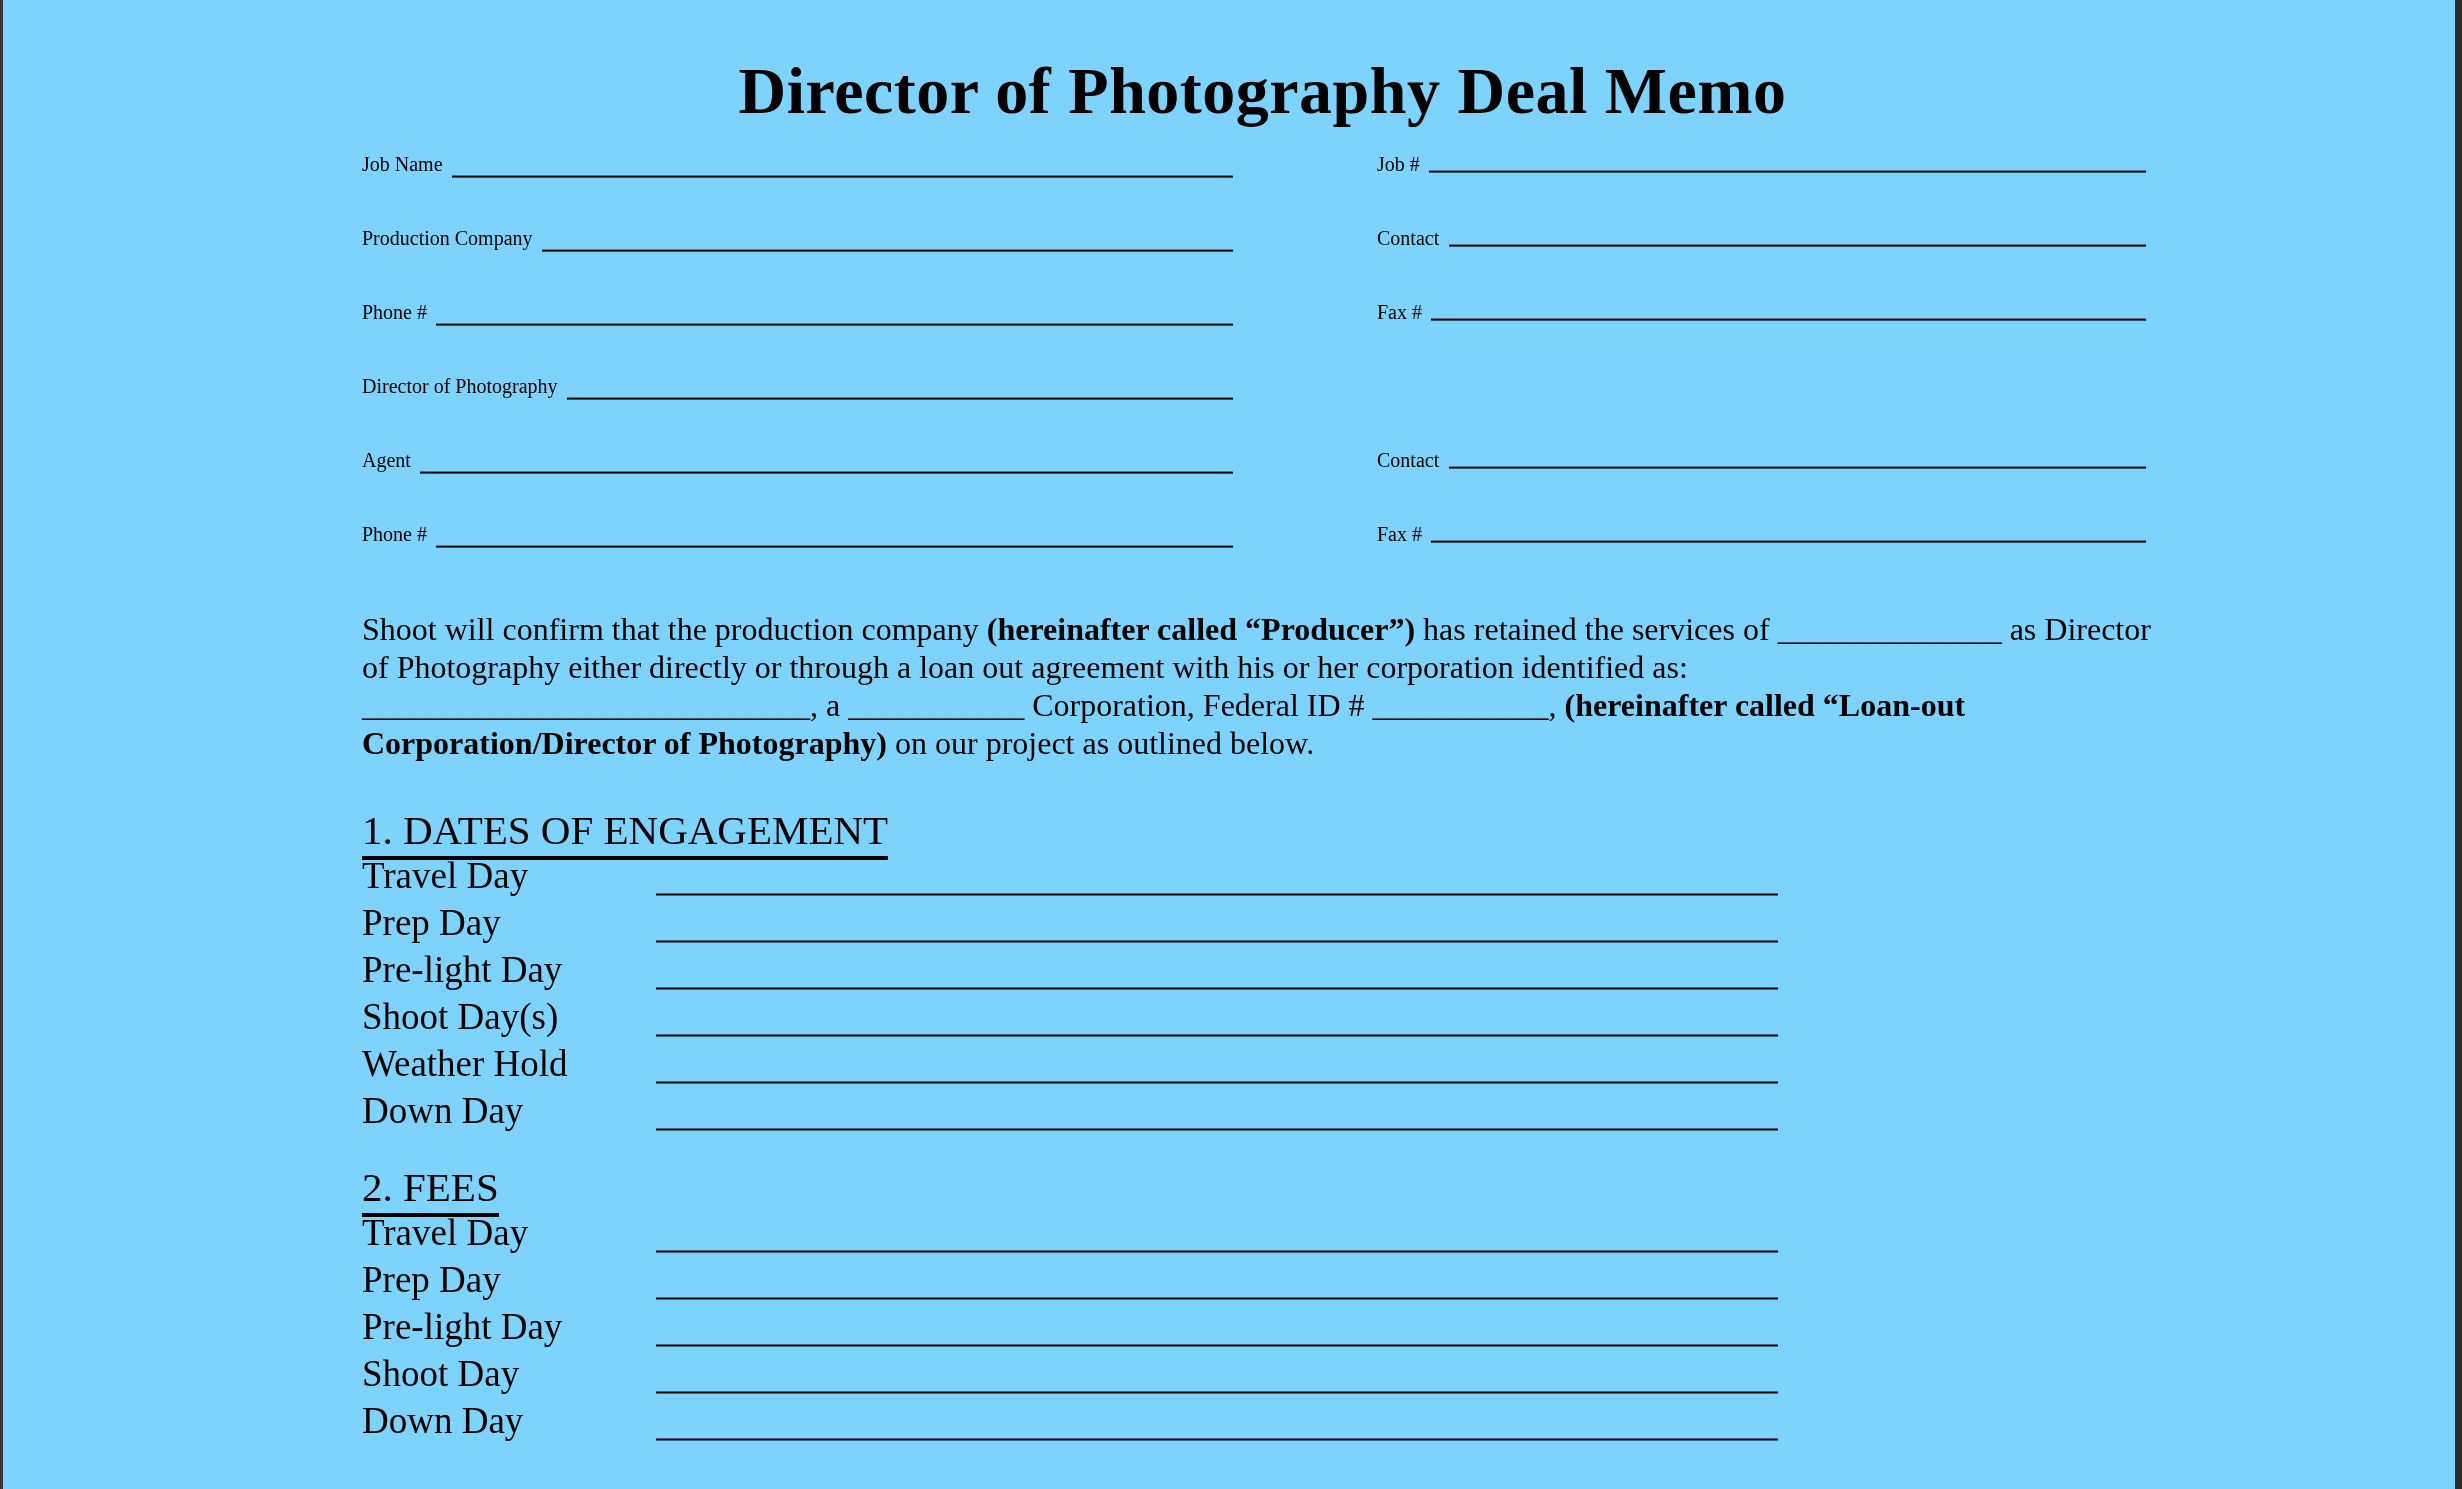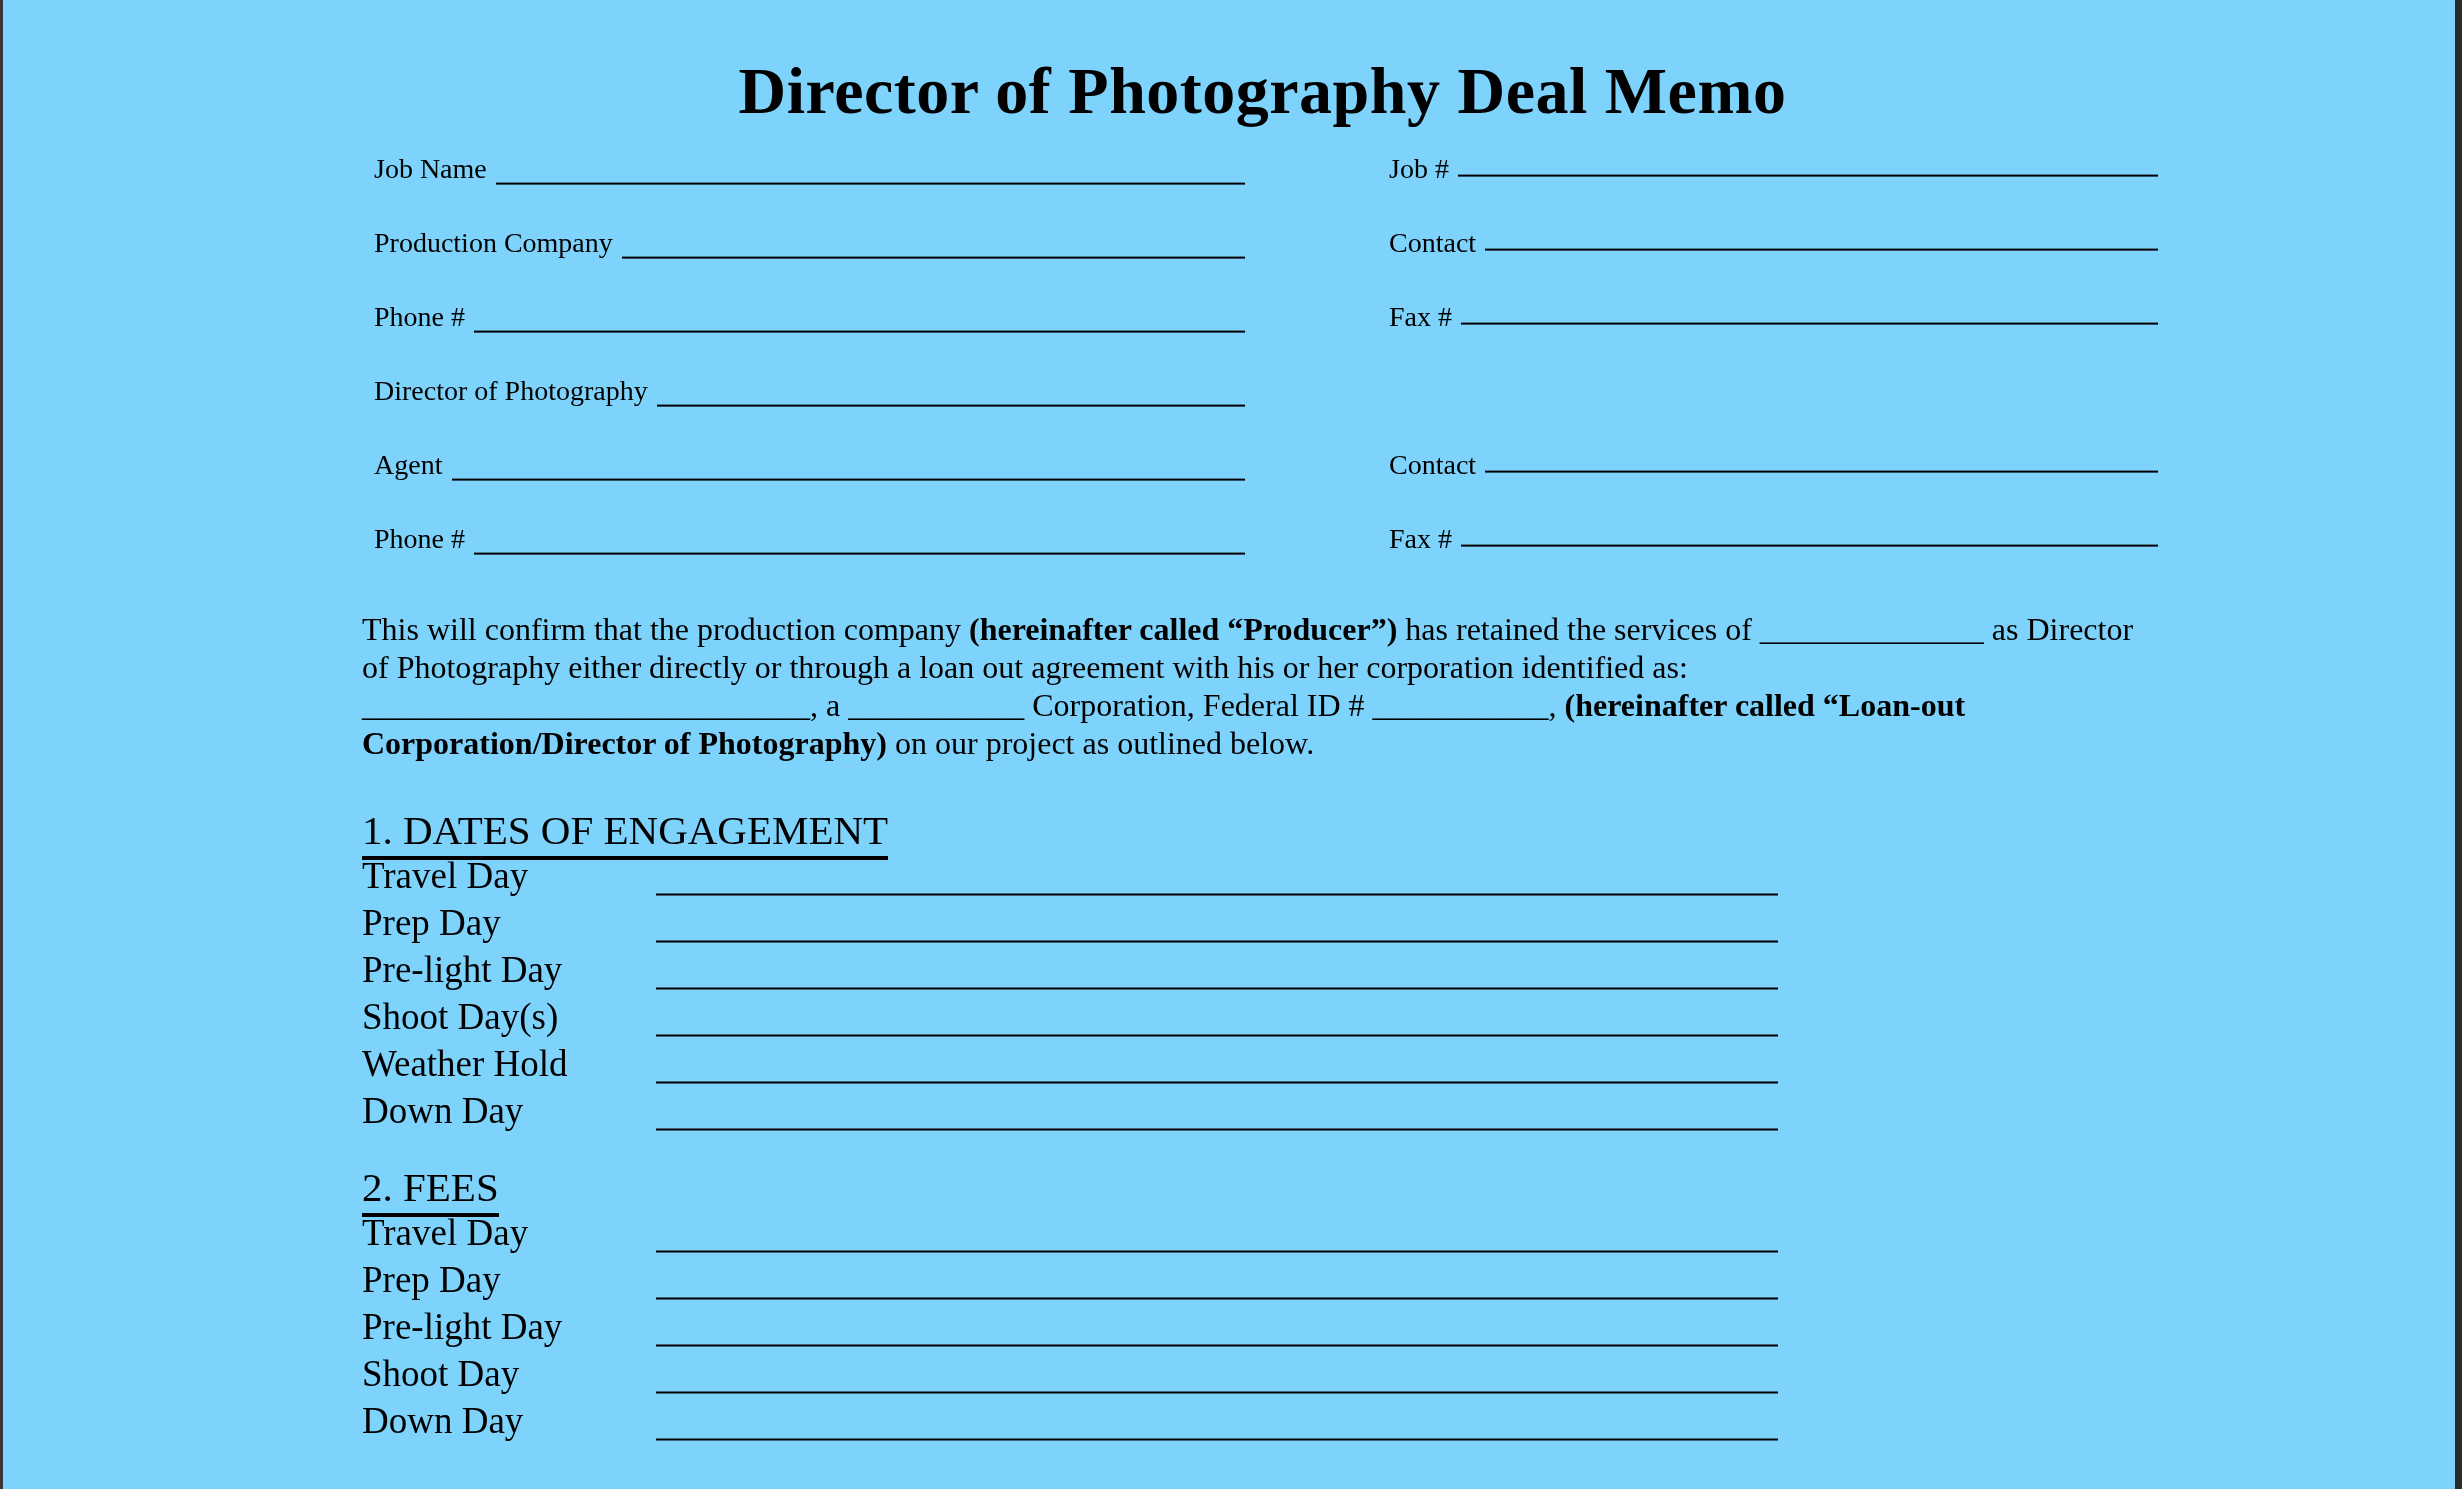--- a/index.html
+++ b/index.html
@@ -19,21 +19,21 @@
   .content { position:absolute; left:362px; top:0; width:1801px; }
 
   .title {
     margin-top:55px;
     font-size:66px; font-weight:700;
     line-height:72px; text-align:center;
     letter-spacing:0.5px;
   }
 
   .fields { margin-top:26px; }
-  .field-row { height:74px; display:flex; align-items:baseline; font-size:28px;margin-left:12px; }
+  .field-row { height:74px; display:flex; align-items:baseline; font-size:20px; }
   .fr-left  { width:871px; display:flex; align-items:baseline; }
   .fr-gap   { width:144px; flex:none; }
   .fr-right { width:769px; display:flex; align-items:center; }
   .lbl { white-space:nowrap; }
   .blank {
     flex:1 1 auto; height:1.9px;
     border-bottom:2.8px solid #000;
     transform:translateY(6.6px);
     margin-left:9.4px;
   }
@@ -130,21 +130,21 @@
         <div class="fr-gap"></div>
         <div class="fr-right">
           <span class="lbl">Fax #</span>
           <span class="blank"></span>
         </div>
       </div>
 
     </div>
 
     <div class="intro">
-      <div class="line"><span>This will confirm that the production company </span><span class="bi">(hereinafter called “Producer”)</span><span> has retained the services of ______________ as Director</span></div>
+      <div class="line"><span>Shoot will confirm that the production company </span><span class="bi">(hereinafter called “Producer”)</span><span> has retained the services of ______________ as Director</span></div>
       <div class="line"><span>of Photography either directly or through a loan out agreement with his or her corporation identified as:</span></div>
       <div class="line"><span>____________________________, a ___________ Corporation, Federal ID # ___________, </span><span class="bi">(hereinafter called “Loan-out</span></div>
       <div class="line"><span class="bi">Corporation/Director of Photography)</span><span> on our project as outlined below.</span></div>
     </div>
 
     <div class="section-heading">
       <span class="hu">1. DATES OF ENGAGEMENT</span>
     </div>
 
     <div class="sec-rows">

